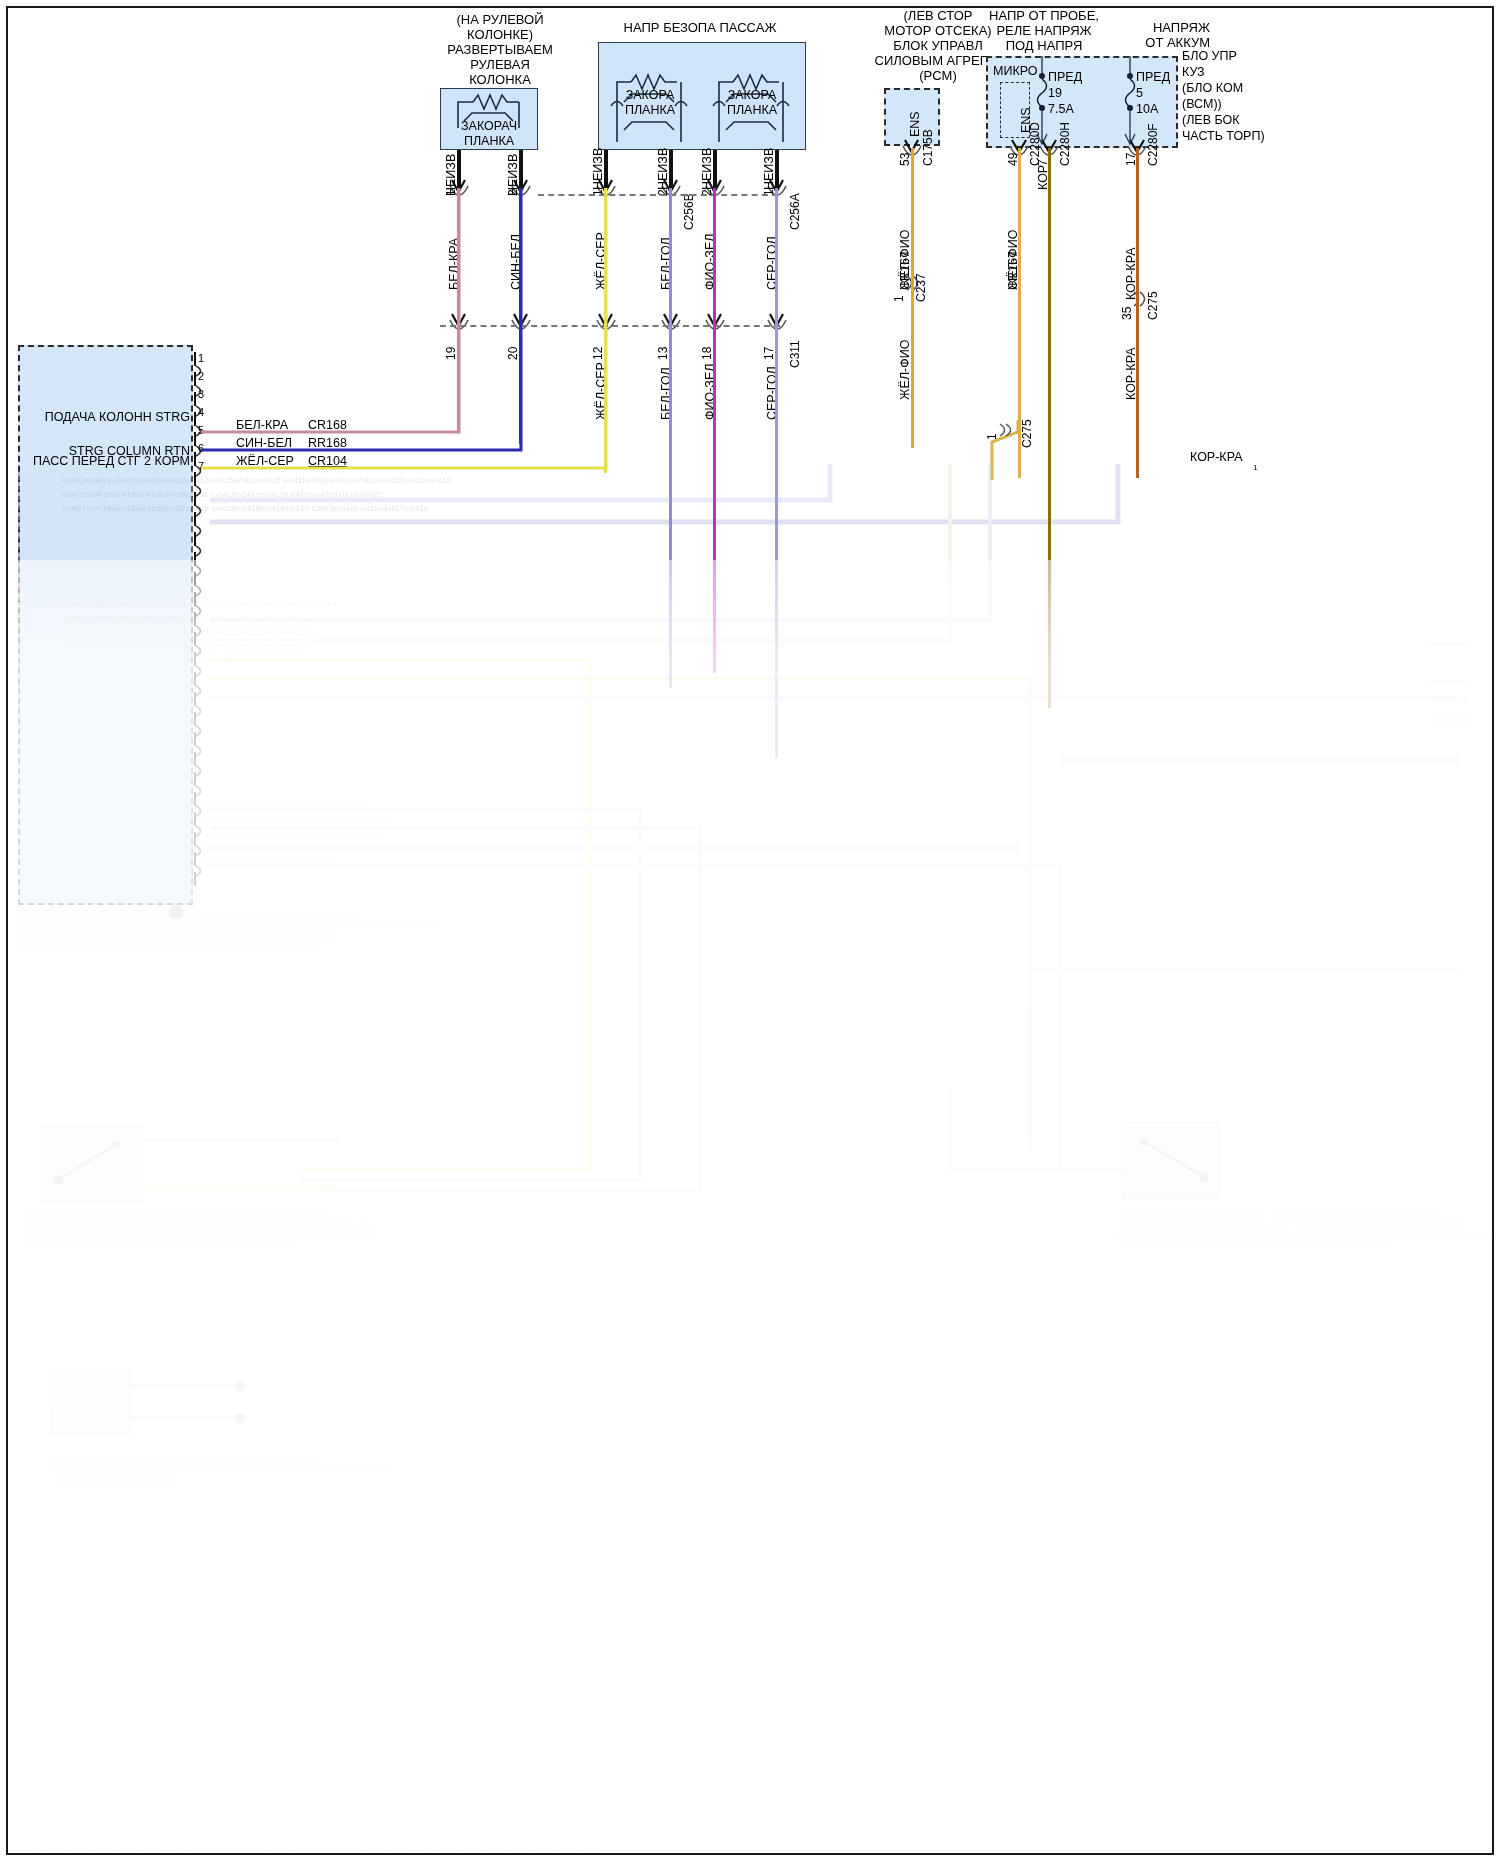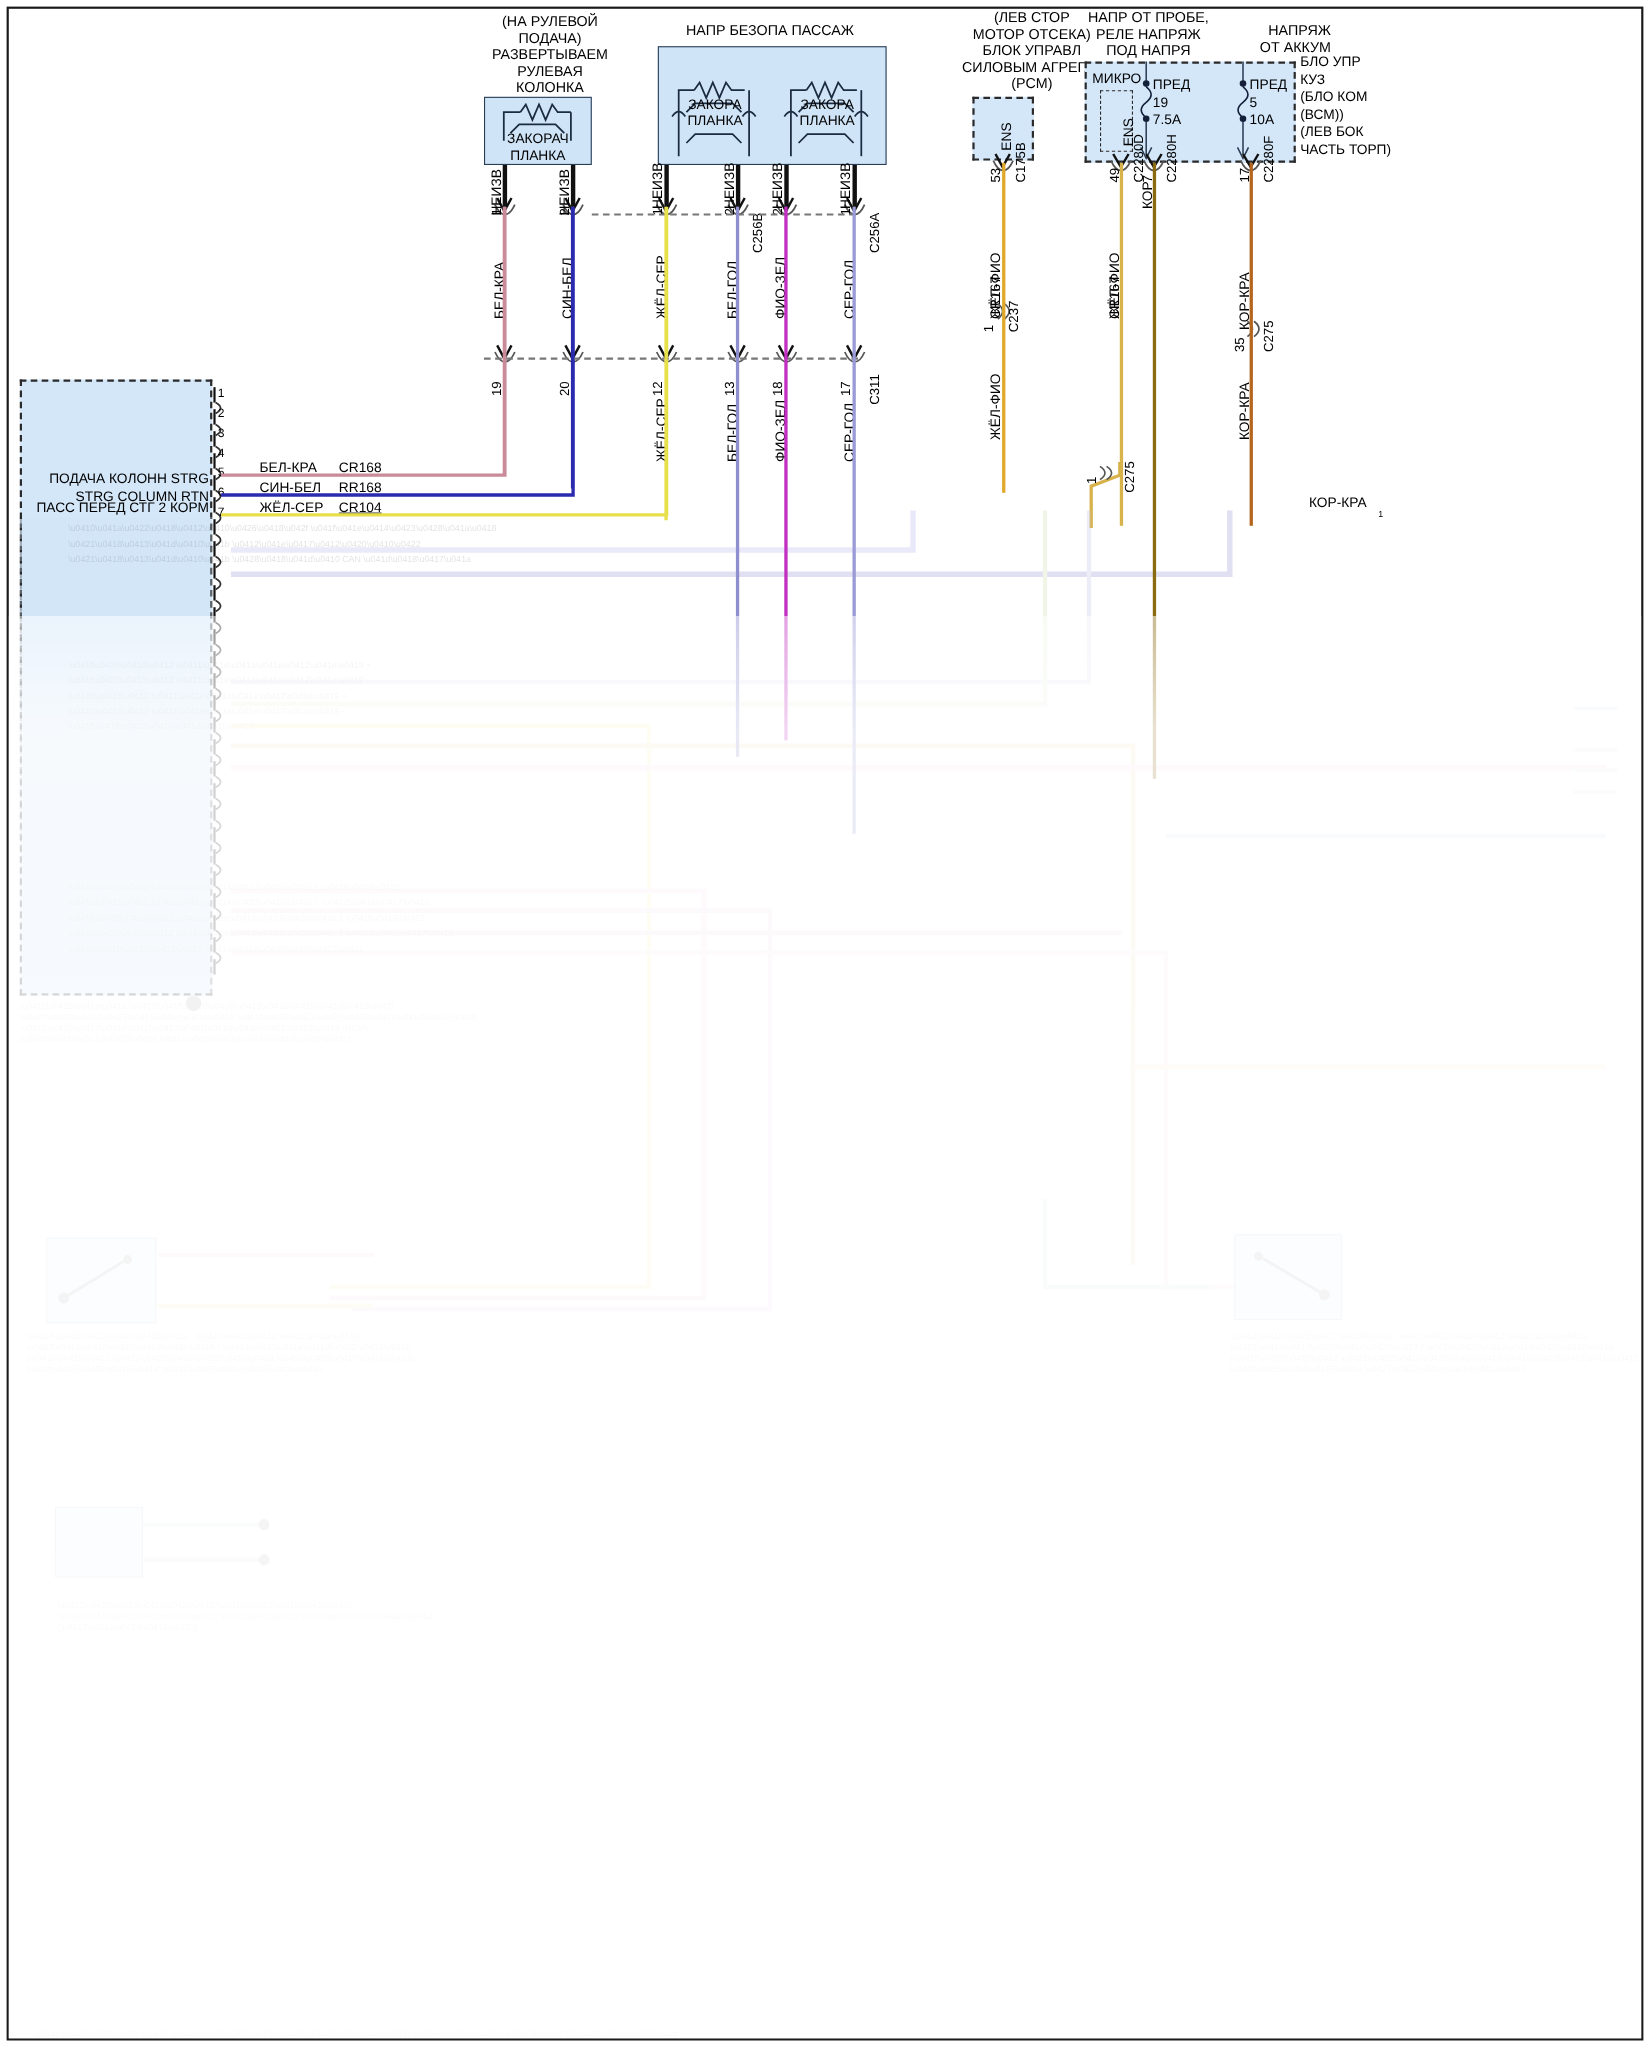--- a/index.html
+++ b/index.html
@@ -135,21 +135,21 @@
     filter: blur(0.6px);
   }
 </style>
 </head>
 <body>
 
 <div id="page">
 
   <div class="comp-title" style="left:430px; top:12px; width:140px;">
     <div>(НА РУЛЕВОЙ</div>
-    <div>ПОДАЧА)</div>
+    <div>КОЛОНКЕ)</div>
     <div>РАЗВЕРТЫВАЕМ</div>
     <div>РУЛЕВАЯ</div>
     <div>КОЛОНКА</div>
   </div>
 
   <div class="comp-box" style="left:440px; top:88px; width:98px; height:62px;"></div>
   <svg class="ov" style="left:440px; top:88px; width:98px; height:62px;">
     <path d="M 18 40 L 18 14 L 33 14" stroke="#1b2b40" stroke-width="1.6" fill="none"></path>
     <path d="M 33 14 l 5 -7 l 6 14 l 6 -14 l 6 14 l 6 -14 l 5 7 l 12 0" stroke="#1b2b40" stroke-width="1.6" fill="none"></path>
     <path d="M 79 14 L 79 40" stroke="#1b2b40" stroke-width="1.6" fill="none"></path>
@@ -474,21 +474,21 @@
   </svg>
 
   <div class="pin-index" style="left:198px; top:352px;">1</div>
   <div class="pin-index" style="left:198px; top:370px;">2</div>
   <div class="pin-index" style="left:198px; top:388px;">3</div>
   <div class="pin-index" style="left:198px; top:406px;">4</div>
   <div class="pin-index" style="left:198px; top:424px;">5</div>
   <div class="pin-index" style="left:198px; top:442px;">6</div>
   <div class="pin-index" style="left:198px; top:460px;">7</div>
 
-  <div class="module-pin-label" style="left:20px; top:428px; width:170px;text-align:right;">ПОДАЧА КОЛОНН STRG</div>
+  <div class="module-pin-label" style="left:20px; top:410px; width:170px;text-align:right;">ПОДАЧА КОЛОНН STRG</div>
   <div class="module-pin-label" style="left:20px; top:444px; width:170px;">STRG COLUMN RTN</div>
   <div class="module-pin-label" style="left:20px; top:454px; width:170px;">ПАСС ПЕРЕД СТГ 2 КОРМ</div>
 
   <div class="wirecode" style="left:236px; top:418px;">БЕЛ-КРА</div>
   <div class="wirecode" style="left:308px; top:418px;">CR168</div>
   <div class="wirecode" style="left:236px; top:436px;">СИН-БЕЛ</div>
   <div class="wirecode" style="left:308px; top:436px;">RR168</div>
   <div class="wirecode" style="left:236px; top:454px;">ЖЁЛ-СЕР</div>
   <div class="wirecode" style="left:308px; top:454px;text-decoration:underline;">CR104</div>
 

